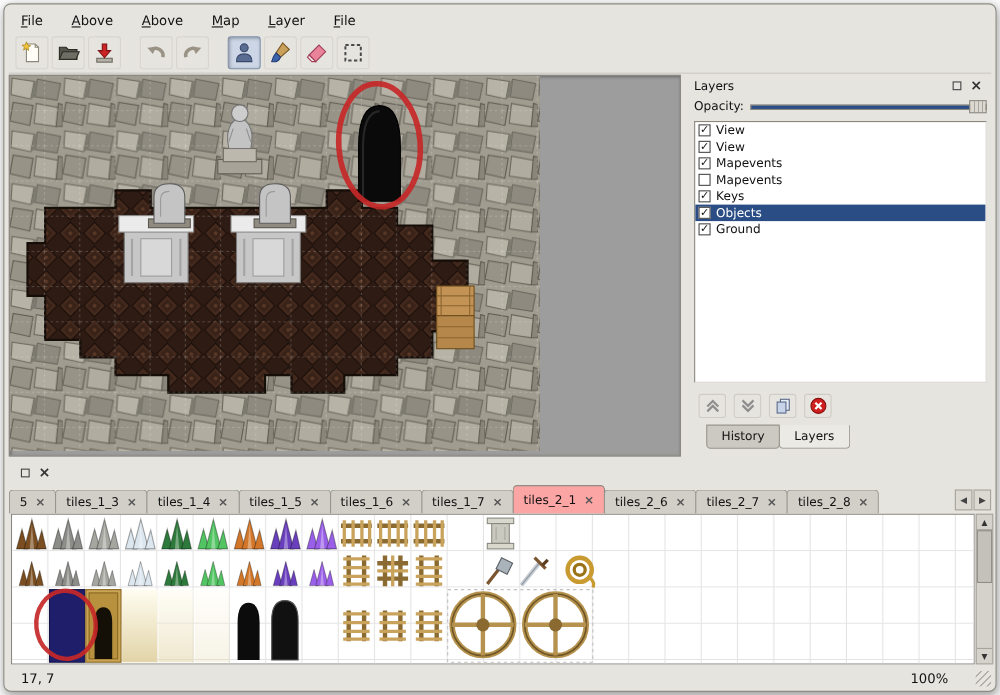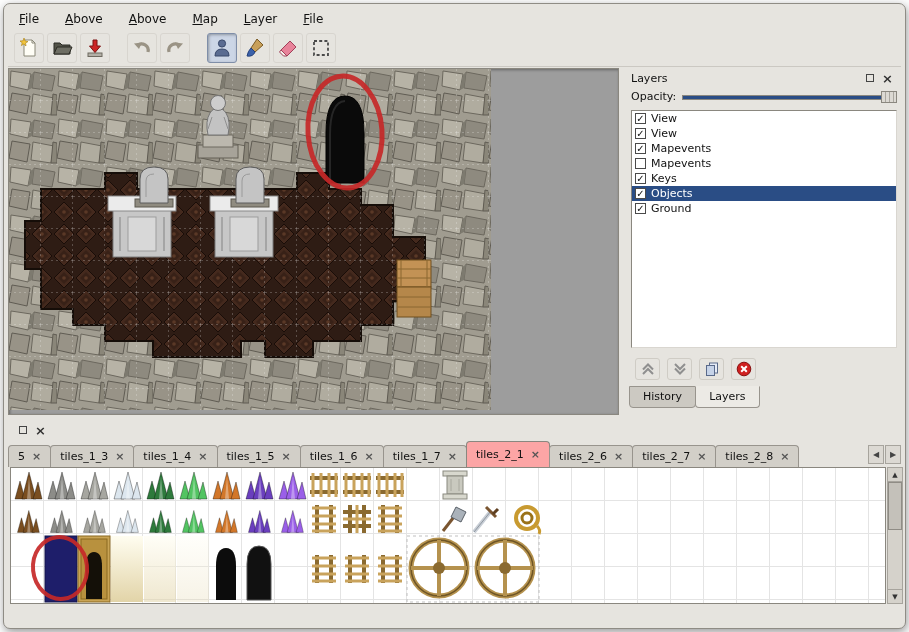--- a/index.html
+++ b/index.html
@@ -37,21 +37,21 @@
   .slider-handle{position:absolute;right:0;top:1px;width:16px;height:12px;border:1px solid #8a877f;
     background:repeating-linear-gradient(90deg,#dcd9d3 0 3px,#a9a69f 3px 4px)}
   .layers-list{position:absolute;left:6px;top:42px;width:266px;height:238px;background:#fff;
     border:1px solid #8a877f;border-right-color:#d9d6d0;border-bottom-color:#d9d6d0;overflow:hidden;font-size:11px}
   .layer-row{display:flex;align-items:center;gap:5px;height:15px;padding-left:3px}
   .layer-row.selected{background:var(--sel-blue,#2a4d85);color:#fff}
   .checkbox{width:11px;height:11px;background:#fff;border:1px solid #4a4a4a;font-size:10px;line-height:9px;text-align:center;color:#111;font-weight:bold;flex:none}
   .layer-ops{position:absolute;left:10px;top:290px;display:flex;gap:7px}
   .op-btn{width:25px;height:22px;display:flex;align-items:center;justify-content:center;border:1px solid #cfccc5;border-radius:3px}
   .op-btn svg{width:16px;height:16px;display:block}
-  .dock-tabs{position:absolute;left:4px;top:318px;display:flex}
+  .dock-tabs{position:absolute;left:17px;top:318px;display:flex}
   .dtab{height:22px;padding:3px 13px;font-size:11px;border:1px solid #98948d;background:#ccc9c2;border-radius:0 0 4px 4px;margin-right:-1px}
   .dtab.active{background:#eceae5;border-top-color:#eceae5}
 
   
   .tsdock{position:absolute;left:2px;top:416px;width:899px;height:186px}
   .ts-tabrow{position:absolute;left:2px;top:21px;right:2px;height:26px;display:flex;align-items:flex-end}
   .ts-tabs{display:flex;align-items:flex-end;overflow:hidden;flex:1;height:26px}
   .ts-tab{height:22px;display:flex;align-items:center;gap:7px;padding:0 9px;border:1px solid #98948d;border-bottom:none;
     border-radius:4px 4px 0 0;background:#d2cfc8;font-size:11px;margin-right:-1px;white-space:nowrap;flex:none}
   .ts-tab.active{height:26px;background:#fca5a5;border-color:#8a877f}
@@ -474,14 +474,19 @@
     </div>
     <div class="vscroll">
       <span class="sb-btn">▲</span>
       <div class="sb-track">
         <div class="sb-thumb"></div>
       </div>
       <span class="sb-btn">▼</span>
     </div>
   </div>
 
+  <div class="statusbar">
+    <span>17, 7</span>
+    <span class="zoom">100%</span>
+    <div class="grip"></div>
+  </div>
 
 </div>
 
 </body></html>

